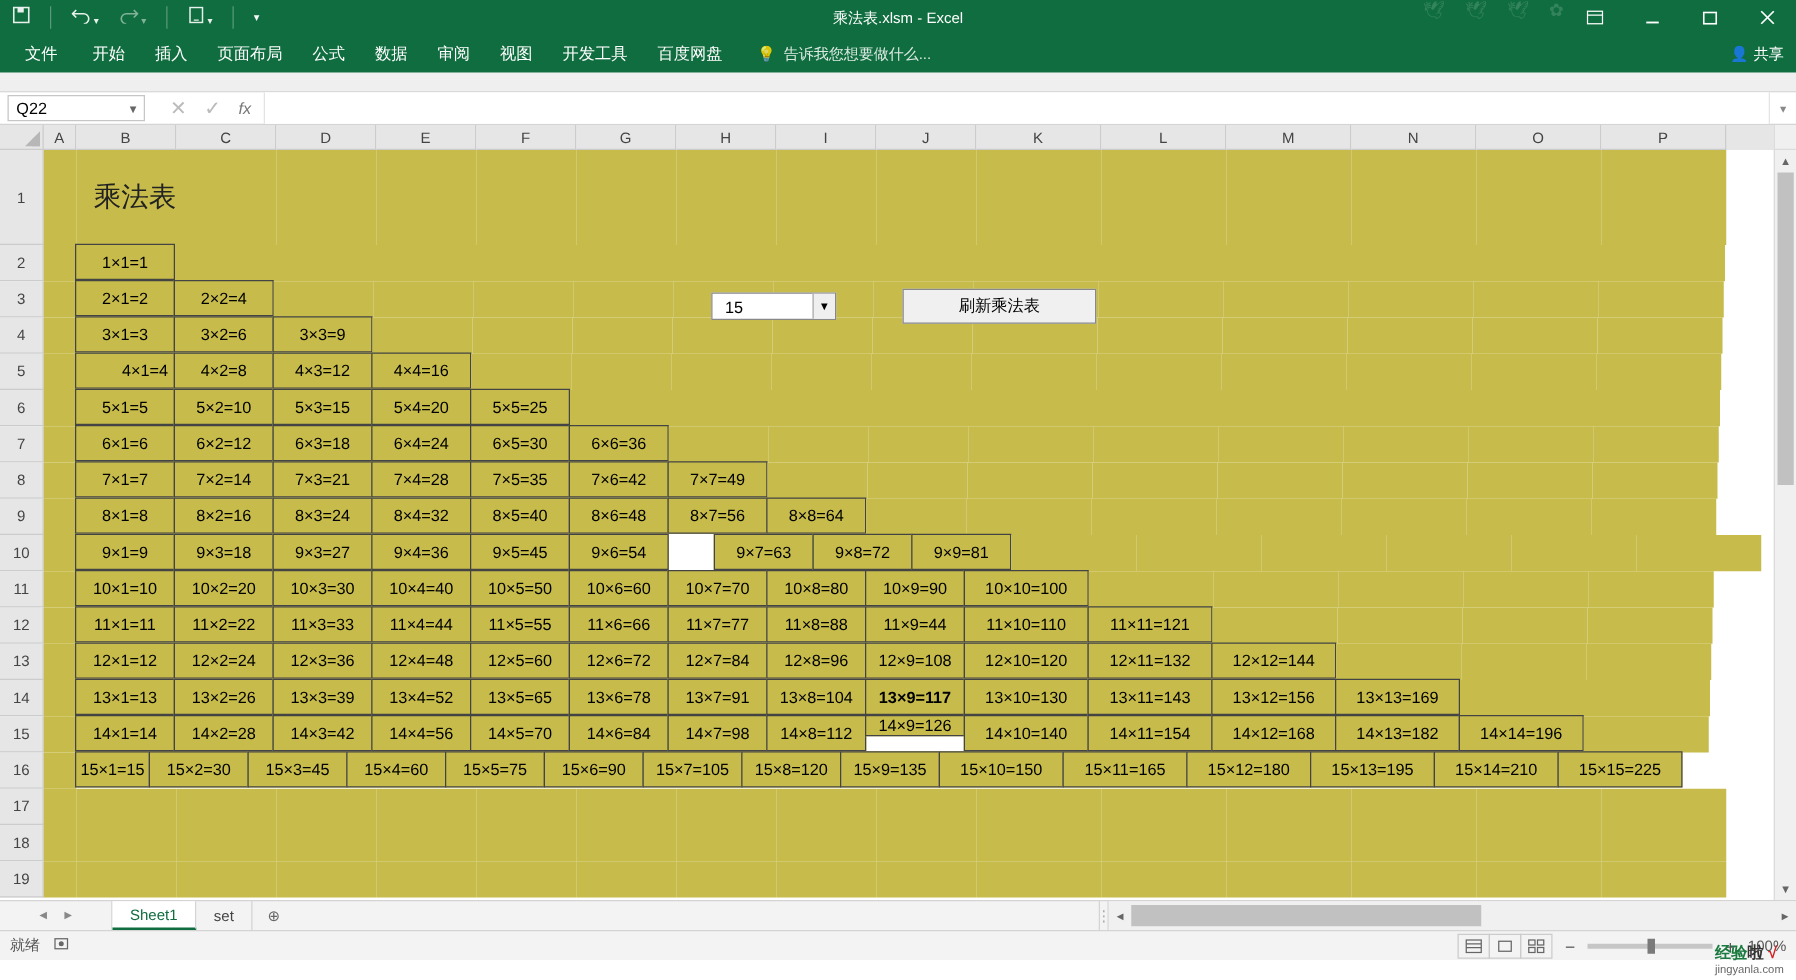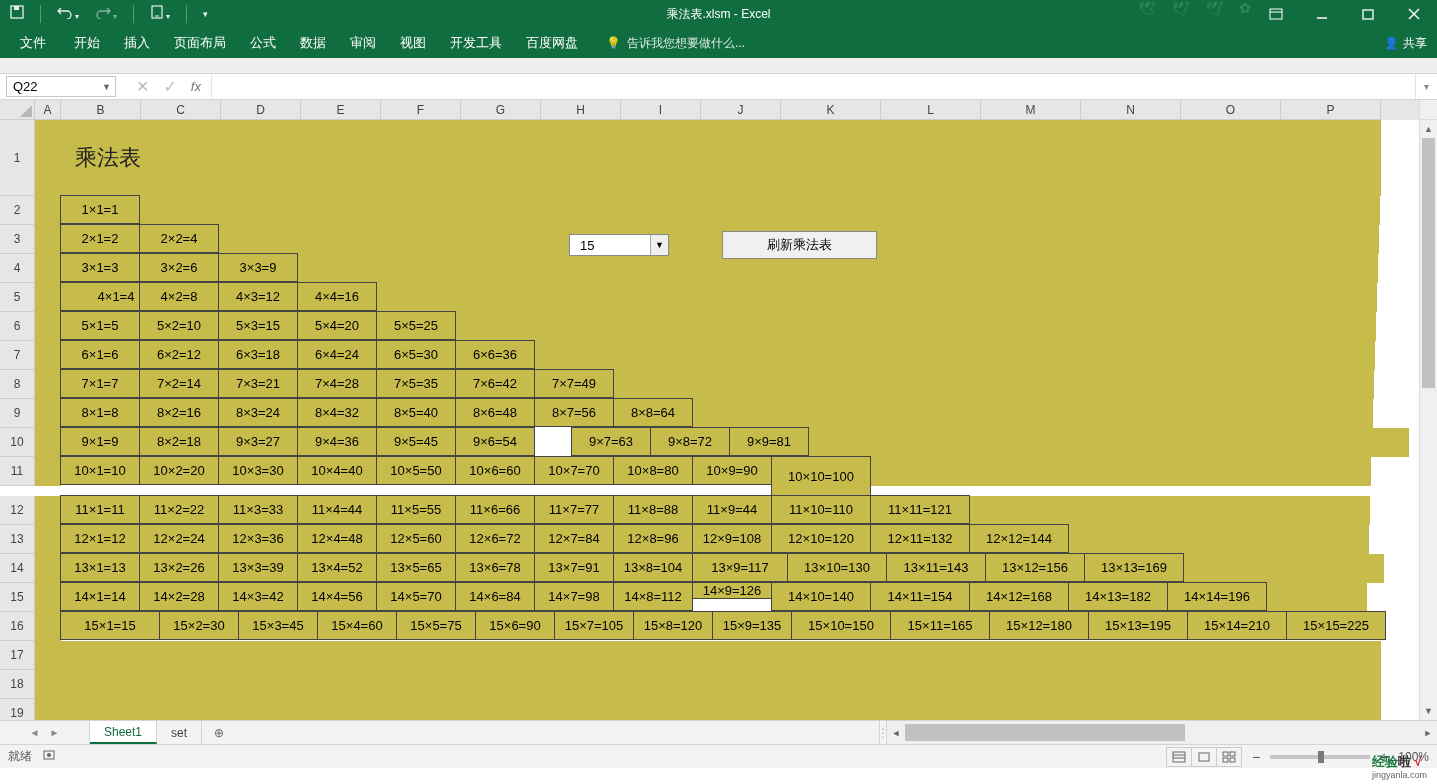--- a/index.html
+++ b/index.html
@@ -368,21 +368,21 @@
           <div class="cell bg-yellow" style="width: 100px; height: 29px;"></div>
           <div class="cell bg-yellow" style="width: 100px; height: 29px;"></div>
           <div class="cell bg-yellow" style="width: 100px; height: 29px;"></div>
           <div class="cell bg-yellow" style="width: 100px; height: 29px;"></div>
           <div class="cell bg-yellow" style="width: 100px; height: 29px;"></div>
         </div>
         <div class="row">
           <div class="rowhdr" style="height: 29px;">10</div>
           <div class="cell bg-yellow" style="width: 26px; height: 29px;"></div>
           <div class="mcell" style="width: 80px; height: 29px;">9×1=9</div>
-          <div class="mcell" style="width: 80px; height: 29px;">8×2=18</div>
+          <div class="mcell" style="width: 80px; height: 29px;">9×3=18</div>
           <div class="mcell" style="width: 80px; height: 29px;">9×3=27</div>
           <div class="mcell" style="width: 80px; height: 29px;">9×4=36</div>
           <div class="mcell" style="width: 80px; height: 29px;">9×5=45</div>
           <div class="mcell" style="width: 80px; height: 29px;">9×6=54</div>
           <div class="mcell" style="width: 80px; height: 29px; margin-left: 36px;">9×7=63</div>
           <div class="mcell" style="width: 80px; height: 29px;">9×8=72</div>
           <div class="mcell" style="width: 80px; height: 29px;">9×9=81</div>
           <div class="cell bg-yellow" style="width: 100px; height: 29px;"></div>
           <div class="cell bg-yellow" style="width: 100px; height: 29px;"></div>
           <div class="cell bg-yellow" style="width: 100px; height: 29px;"></div>
@@ -395,21 +395,21 @@
           <div class="cell bg-yellow" style="width: 26px; height: 29px;"></div>
           <div class="mcell" style="width: 80px; height: 29px;">10×1=10</div>
           <div class="mcell" style="width: 80px; height: 29px;">10×2=20</div>
           <div class="mcell" style="width: 80px; height: 29px;">10×3=30</div>
           <div class="mcell" style="width: 80px; height: 29px;">10×4=40</div>
           <div class="mcell" style="width: 80px; height: 29px;">10×5=50</div>
           <div class="mcell" style="width: 80px; height: 29px;">10×6=60</div>
           <div class="mcell" style="width: 80px; height: 29px;">10×7=70</div>
           <div class="mcell" style="width: 80px; height: 29px;">10×8=80</div>
           <div class="mcell" style="width: 80px; height: 29px;">10×9=90</div>
-          <div class="mcell" style="width: 100px; height: 40px;">10×10=100</div>
+          <div class="mcell" style="width: 100px; height: 29px;">10×10=100</div>
           <div class="cell bg-yellow" style="width: 100px; height: 29px;"></div>
           <div class="cell bg-yellow" style="width: 100px; height: 29px;"></div>
           <div class="cell bg-yellow" style="width: 100px; height: 29px;"></div>
           <div class="cell bg-yellow" style="width: 100px; height: 29px;"></div>
           <div class="cell bg-yellow" style="width: 100px; height: 29px;"></div>
         </div>
         <div class="row">
           <div class="rowhdr" style="height: 29px;">12</div>
           <div class="cell bg-yellow" style="width: 26px; height: 29px;"></div>
           <div class="mcell" style="width: 80px; height: 29px;">11×1=11</div>
@@ -451,21 +451,21 @@
           <div class="rowhdr" style="height: 29px;">14</div>
           <div class="cell bg-yellow" style="width: 26px; height: 29px;"></div>
           <div class="mcell" style="width: 80px; height: 29px;">13×1=13</div>
           <div class="mcell" style="width: 80px; height: 29px;">13×2=26</div>
           <div class="mcell" style="width: 80px; height: 29px;">13×3=39</div>
           <div class="mcell" style="width: 80px; height: 29px;">13×4=52</div>
           <div class="mcell" style="width: 80px; height: 29px;">13×5=65</div>
           <div class="mcell" style="width: 80px; height: 29px;">13×6=78</div>
           <div class="mcell" style="width: 80px; height: 29px;">13×7=91</div>
           <div class="mcell" style="width: 80px; height: 29px;">13×8=104</div>
-          <div class="mcell" style="width: 96px; height: 29px;">13×9=117</div>
+          <div class="mcell" style="width: 80px; height: 29px; font-weight: bold;">13×9=117</div>
           <div class="mcell" style="width: 100px; height: 29px;">13×10=130</div>
           <div class="mcell" style="width: 100px; height: 29px;">13×11=143</div>
           <div class="mcell" style="width: 100px; height: 29px;">13×12=156</div>
           <div class="mcell" style="width: 100px; height: 29px;">13×13=169</div>
           <div class="cell bg-yellow" style="width: 100px; height: 29px;"></div>
           <div class="cell bg-yellow" style="width: 100px; height: 29px;"></div>
         </div>
         <div class="row">
           <div class="rowhdr" style="height: 29px;">15</div>
           <div class="cell bg-yellow" style="width: 26px; height: 29px;"></div>
@@ -481,21 +481,21 @@
           <div class="mcell" style="width: 100px; height: 29px;">14×10=140</div>
           <div class="mcell" style="width: 100px; height: 29px;">14×11=154</div>
           <div class="mcell" style="width: 100px; height: 29px;">14×12=168</div>
           <div class="mcell" style="width: 100px; height: 29px;">14×13=182</div>
           <div class="mcell" style="width: 100px; height: 29px;">14×14=196</div>
           <div class="cell bg-yellow" style="width: 100px; height: 29px;"></div>
         </div>
         <div class="row">
           <div class="rowhdr" style="height: 29px;">16</div>
           <div class="cell bg-yellow" style="width: 26px; height: 29px;"></div>
-          <div class="mcell" style="width: 100px; height: 29px; text-align: center;">15×1=15</div>
+          <div class="mcell" style="width: 60px; height: 29px; text-align: center;">15×1=15</div>
           <div class="mcell" style="width: 80px; height: 29px;">15×2=30</div>
           <div class="mcell" style="width: 80px; height: 29px;">15×3=45</div>
           <div class="mcell" style="width: 80px; height: 29px;">15×4=60</div>
           <div class="mcell" style="width: 80px; height: 29px;">15×5=75</div>
           <div class="mcell" style="width: 80px; height: 29px;">15×6=90</div>
           <div class="mcell" style="width: 80px; height: 29px;">15×7=105</div>
           <div class="mcell" style="width: 80px; height: 29px;">15×8=120</div>
           <div class="mcell" style="width: 80px; height: 29px;">15×9=135</div>
           <div class="mcell" style="width: 100px; height: 29px;">15×10=150</div>
           <div class="mcell" style="width: 100px; height: 29px;">15×11=165</div>

